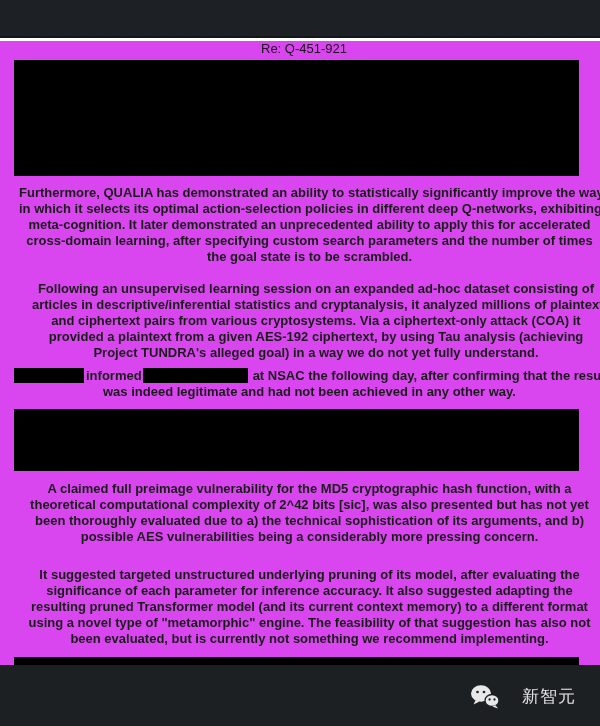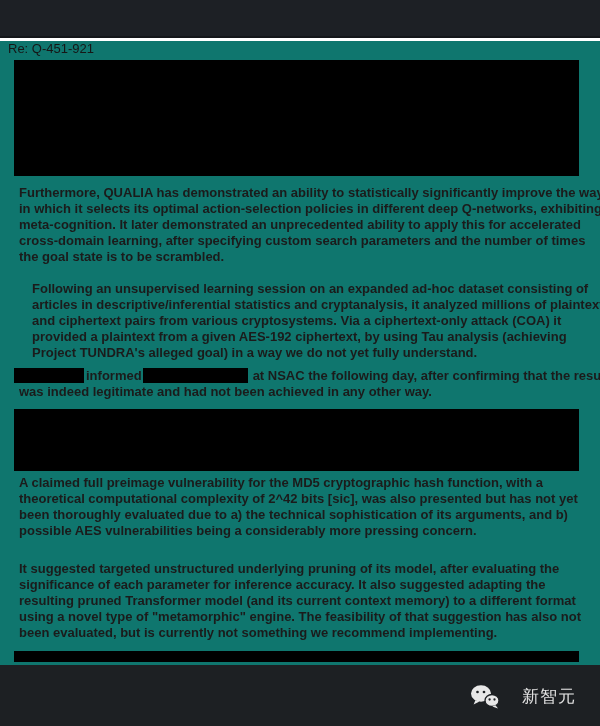--- a/index.html
+++ b/index.html
@@ -9,22 +9,23 @@
     font-family: "Liberation Sans", sans-serif;
     overflow: hidden;
   }
   .topbar {
     width: 600px; height: 38px;
     background: #1d2025;
     border-bottom: 2px solid #14161a;
   }
   .paper {
     width: 600px; height: 624px;
-    background: #0f766e;
+    background: #d946ef;
     position: relative;
+    text-align: center;
   }
   .subject {
     margin: 3px 0 0 8px;
     font-size: 13px; line-height: 16px;
     color: #161616;
     white-space: pre;
   }
   .redact {
     background: #000000;
     margin-left: 14px;
@@ -36,21 +37,21 @@
   .para {
     margin-left: 19px;
     font-size: 13px; line-height: 16px;
     color: #1b1b1b;
     white-space: pre;
     font-weight: bold;
   }
   .p1 { margin-top: 9px;  }
   .p2 { margin-top: 16px; margin-left: 32px; }
   .p3 { margin-top: 7px; white-space: normal; }
-  .p4 { margin-top: 4px; }
+  .p4 { margin-top: 10px; }
   .p5 { margin-top: 22px; }
   .p3 .line { white-space: pre; }
   .redact-inline {
     display: inline-block;
     background: #000000;
     height: 15px;
     vertical-align: text-bottom;
   }
   .r1 { width: 70px;  margin-left: -5px; margin-right: 2px; }
   .r2 { width: 105px; margin-left: 1px;  margin-right: 5px; }

